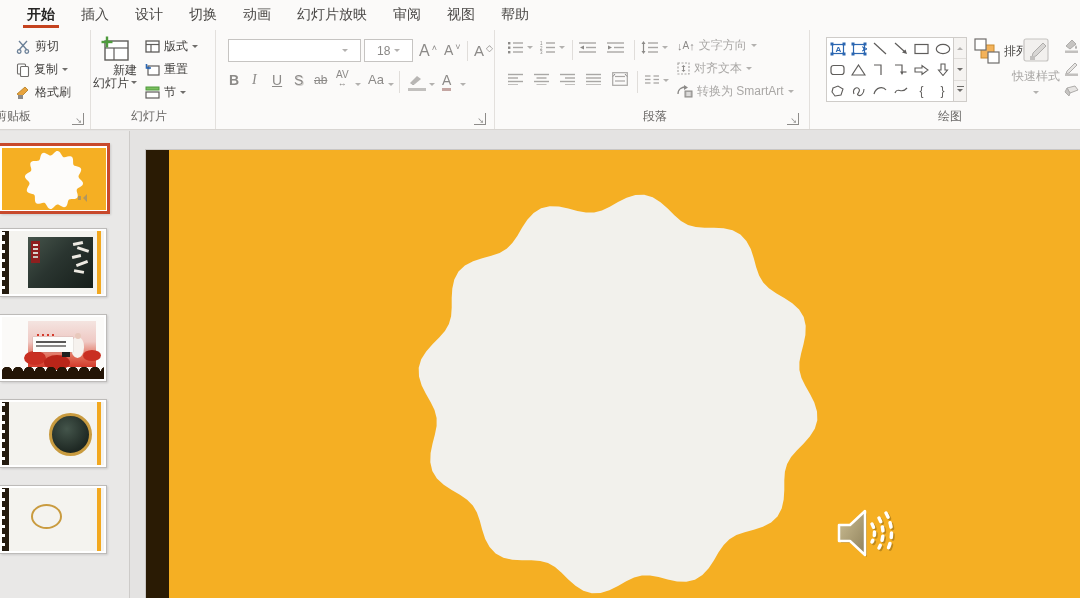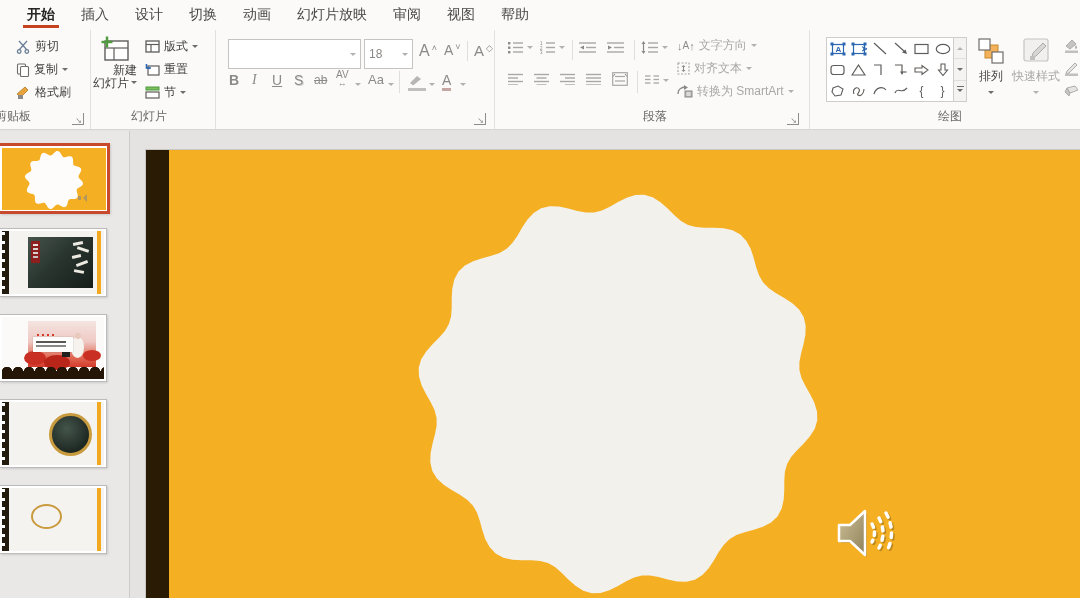--- a/index.html
+++ b/index.html
@@ -20,21 +20,21 @@
   .launcher { position:absolute; bottom:4px; width:12px; height:12px; border-right:1px solid #8E8C8A; border-bottom:1px solid #8E8C8A; }
   .launcher::after { content:"\2198"; position:absolute; right:1px; bottom:-1px; font-size:8px; color:#8E8C8A; line-height:8px; }
   .rbtn { position:absolute; display:flex; align-items:center; gap:4px; font-size:12px; color:#444240; white-space:nowrap; }
   .rbtn.dis { color:#A9A7A5; }
   .caret { width:0; height:0; border:3px solid transparent; border-top:3.5px solid #6F6D6B; margin-top:3px; }
   .dis .caret, .caret.dis { border-top-color:#B3B1AF; }
   .caret-up { width:0; height:0; border:3px solid transparent; border-bottom:3.5px solid #6F6D6B; margin-bottom:3px; }
   .ig { display:inline-flex; align-items:center; justify-content:center; }
 
   
-  .combo { position:absolute; height:30px; background:#fff; border:1px solid #C6C4C2; display:flex; align-items:center; font-size:12px; color:#8A8886; padding:0 4px; }
+  .combo { position:absolute; height:23px; background:#fff; border:1px solid #C6C4C2; display:flex; align-items:center; font-size:12px; color:#8A8886; padding:0 12px; }
   .combo .caret { margin-left:auto; }
 
   
   .fbtn { position:absolute; font-size:14px; color:#8C8A88; display:flex; align-items:flex-end; gap:2px; }
   .colorbar { position:absolute; left:0; right:0; bottom:-3px; height:3px; background:#C2C0BE; }
 
   
   .gallery { position:absolute; background:#fff; border:1px solid #CFCCC9; display:grid; grid-template-columns:repeat(6,1fr); }
   .gcell { width:21px; height:21px; display:flex; align-items:center; justify-content:center; color:#5F5D5B; font-size:12px; }
   .gscroll { position:absolute; width:13px; border:1px solid #CFCCC9; border-left:none; background:#F5F3F1; display:flex; flex-direction:column; }
@@ -544,21 +544,21 @@
           </div>
         <div>
             <span class="caret"></span>
           </div>
         <div style="position:relative;">
             <span class="morebar"></span>
             <span class="caret"></span>
           </div>
       </div>
 
-      <div class="rbtn" style="left:163px;top:7px;flex-direction:column;gap:3px;width:36px;">
+      <div class="rbtn" style="left:163px;top:7px;flex-direction:row;gap:3px;width:36px;">
         <span class="ig">
           <svg width="28" height="28" viewBox="0 0 28 28">
               <rect x="8" y="8" width="13" height="13" fill="#F3B25A" stroke="#C98A2E" stroke-width="1"></rect>
               <rect x="2" y="2" width="11" height="11" fill="#fff" stroke="#6F6D6B" stroke-width="1.2"></rect>
               <rect x="15" y="15" width="11" height="11" fill="#fff" stroke="#6F6D6B" stroke-width="1.2"></rect>
             </svg>
         </span>
         <span>排列</span>
         <span class="caret"></span>
       </div>

